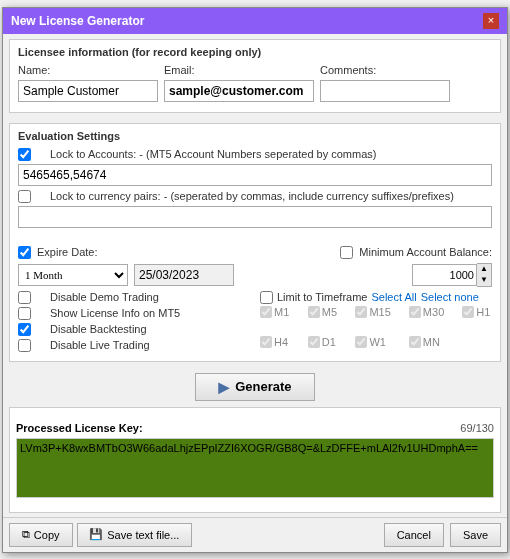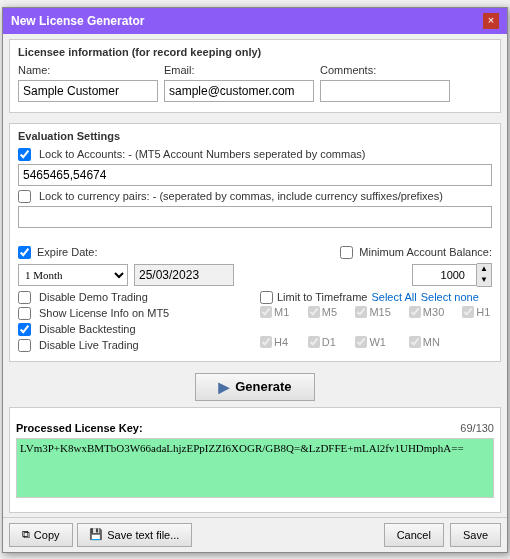--- a/index.html
+++ b/index.html
@@ -79,27 +79,27 @@
       border: 1px solid #aaa;
       padding: 2px 4px;
       font-size: 12px;
       height: 22px;
       background: white;
     }
     input[type="text"]:read-only {
       background: #f5f5f5;
     }
     .name-field { width: 140px; }
-    .email-field { width: 150px; }
+    .email-field { width: 150px; font-weight: bold; }
     .comments-field { width: 130px; }
     .full-width { width: 100%; }
     .checkbox-row {
       display: flex;
       align-items: center;
-      gap: 8px;
+      gap: 19px;
       margin-bottom: 3px;
     }
     .checkbox-row input[type="checkbox"] {
       width: 13px;
       height: 13px;
     }
     .accounts-input {
       width: 100%;
       margin-bottom: 4px;
     }
@@ -199,25 +199,25 @@
     }
     .license-key-area {
       position: relative;
       height: 60px;
     }
     .license-key-text {
       width: 100%;
       height: 60px;
       border: 1px solid #ccc;
       font-size: 11px;
-      font-family: Liberation Serif, serif;
+      font-family: Liberation Sans, sans-serif;
       padding: 3px;
       resize: none;
       overflow-y: scroll;
-      background: #86efac;
+      background: #4d7c0f;
     }
     .bottom-bar {
       display: flex;
       justify-content: space-between;
       align-items: center;
       padding: 5px 6px;
       background: #f0f0f0;
       border-top: 1px solid #ccc;
     }
     .bottom-left {
@@ -325,21 +325,21 @@
       <select class="month-select">
         <option>1 Month</option>
         <option>2 Months</option>
         <option>3 Months</option>
         <option>6 Months</option>
         <option>1 Year</option>
       </select>
       <input type="text" class="date-input" value="25/03/2023" style="background: rgb(240, 240, 240);">
       <span style="flex:1"></span>
       <div class="spinner-input">
-        <input type="text" value="1000" style="width: 65px; border: 1px solid rgb(170, 170, 170); height: 22px; padding: 0px 11px; font-size: 11px; text-align: right;">
+        <input type="text" value="1000" style="width: 65px; border: 1px solid rgb(170, 170, 170); height: 22px; padding: 0px 2px; font-size: 11px; text-align: right;">
         <div class="spinner-btns">
           <button>▲</button>
           <button>▼</button>
         </div>
       </div>
     </div>
 
     
     <div class="two-col" style="margin-top:4px;">
       <div class="col-left">

